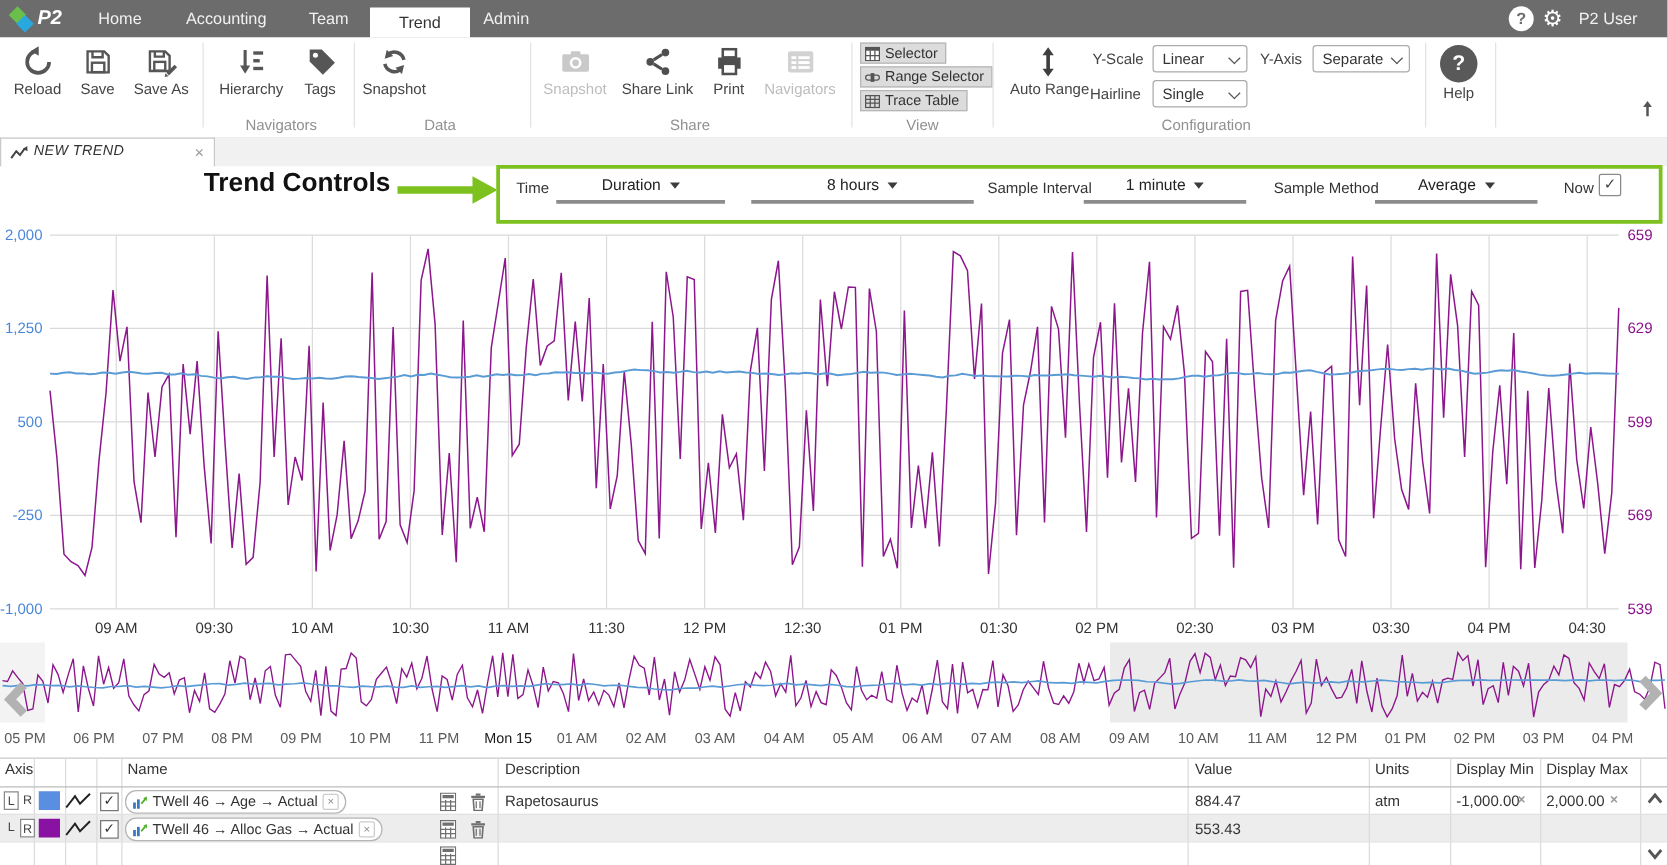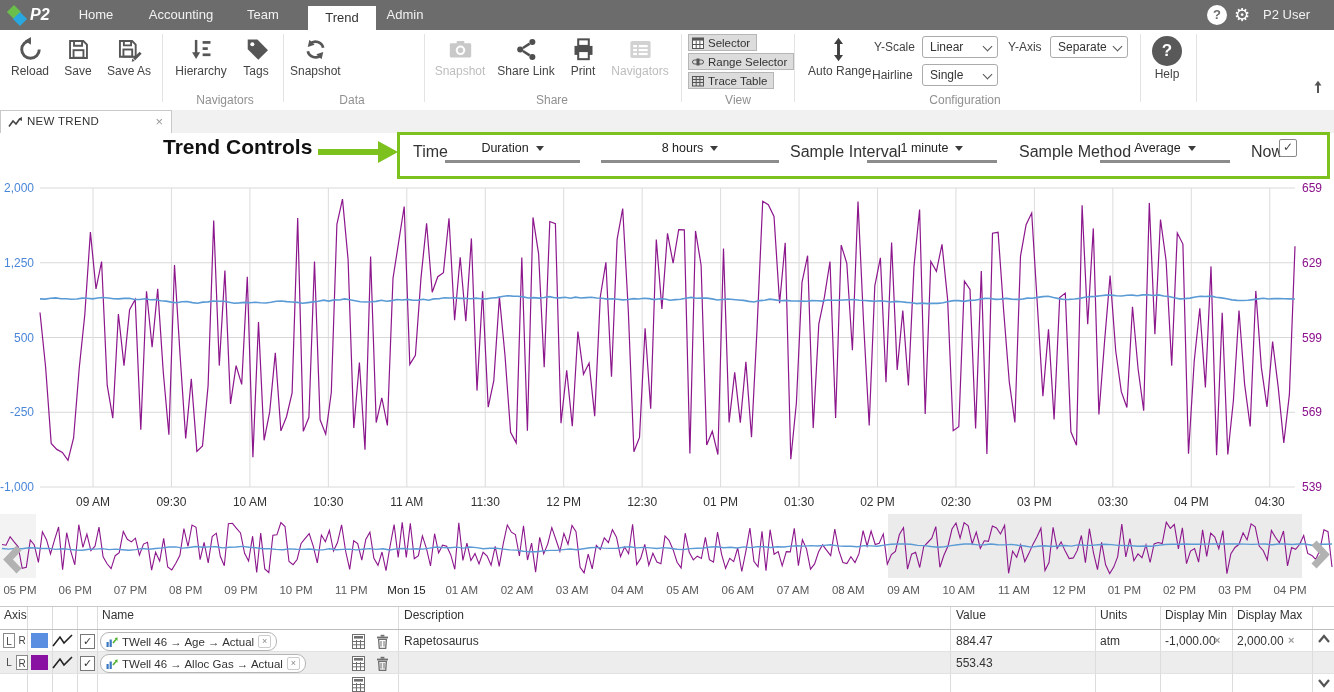--- a/index.html
+++ b/index.html
@@ -30,30 +30,30 @@
   .tgl{position:absolute;left:688px;height:17px;background:#dcdcdc;border:1px solid #b6b6b6;font-size:11.5px;color:#333;
        display:flex;align-items:center;gap:4px;padding:0 6px 0 3px;cursor:pointer;white-space:nowrap;box-sizing:border-box;}
   .cfglbl{position:absolute;font-size:12px;color:#444;line-height:22px;white-space:nowrap;}
   .sel{position:absolute;height:22px;border:1px solid #ababab;border-radius:3px;background:#fff;font-size:12px;line-height:20px;
        padding:0 18px 0 7px;cursor:pointer;box-sizing:border-box;white-space:nowrap;}
   .sel .chev{position:absolute;right:6px;top:6px;width:6px;height:6px;border-right:1.6px solid #555;border-bottom:1.6px solid #555;transform:rotate(45deg);}
   .helpc{width:30px;height:30px;border-radius:50%;background:#595959;color:#fff;font-weight:bold;font-size:17px;line-height:30px;text-align:center;margin:2px auto 0;}
 
   
   .tabbar{position:absolute;left:0;top:110px;width:1334px;height:23px;background:#f1f1f1;}
-  .tab{position:absolute;left:0;top:0;width:170px;height:22px;background:#fff;border:1px solid #c9c9c9;border-bottom:none;cursor:pointer;}
+  .tab{position:absolute;left:0;top:0;width:170px;height:22px;background:#fff;border:1px solid #c9c9c9;border-bottom:none;cursor:pointer;font-style:italic;}
   .tabtxt{position:absolute;left:26px;top:4px;font-size:11.5px;color:#333;letter-spacing:.3px;}
   .tabx{position:absolute;right:8px;top:3px;color:#9a9a9a;font-size:13px;cursor:pointer;}
 
   
   .callout{position:absolute;left:163px;top:135px;font-size:21px;font-weight:bold;color:#111;}
   .arrow-shaft{position:absolute;left:318px;top:149px;width:62px;height:6px;background:#7cc11e;}
   .arrow-head{position:absolute;left:378px;top:141px;width:0;height:0;border-top:11px solid transparent;border-bottom:11px solid transparent;border-left:20px solid #7cc11e;}
   .greenbox{position:absolute;left:397px;top:132px;width:927px;height:41px;border:3px solid #7cc11e;background:#fff;}
-  .ctl-label{position:absolute;font-size:16px;color:#333;white-space:nowrap;}
+  .ctl-label{position:absolute;font-size:12px;color:#333;white-space:nowrap;}
   .dd{position:absolute;top:141px;font-size:12.5px;color:#222;text-align:center;cursor:pointer;white-space:nowrap;}
   .caret{display:inline-block;width:0;height:0;border-left:4.5px solid transparent;border-right:4.5px solid transparent;border-top:5px solid #3c3c3c;margin-left:7px;vertical-align:middle;}
   .uline{position:absolute;top:160px;height:3px;background:#8c8c8c;}
   .nowbox{position:absolute;left:1279px;top:139px;width:16px;height:16px;border:1px solid #8a8a8a;border-radius:2px;background:#fff;
           font-size:12px;line-height:15px;text-align:center;color:#444;cursor:pointer;}
 
   
   .ovchev{position:absolute;cursor:pointer;}
 
   
@@ -81,21 +81,21 @@
 
   <div class="topbar">
     <div class="abs" style="left:6px;top:2px;width:50px;height:26px">
       <div class="logo-d" style="left:3px;top:5px;background:#6abf4b;transform:rotate(45deg)"></div>
       <div class="logo-d" style="left:9px;top:12px;background:#29a8df;transform:rotate(45deg)"></div>
       <div class="logotxt">P2</div>
     </div>
     <div class="navitem" style="left:66px;width:60px">Home</div>
     <div class="navitem" style="left:140px;width:82px">Accounting</div>
     <div class="navitem" style="left:238px;width:50px">Team</div>
-    <div class="navactive" style="left:308px;width:68px">Trend</div>
+    <div class="navactive" style="left:296px;width:80px">Trend</div>
     <div class="navitem" style="left:376px;width:58px">Admin</div>
     <div class="tb-ico" style="left:1207px">?</div>
     <div class="tb-gear" style="left:1234px">⚙</div>
     <div class="tb-user" style="left:1263px">P2 User</div>
   </div>
 
   <div class="ribbon">
 
     <div class="rbtn" style="left:8px;width:44px">
       <svg viewBox="0 0 24 24">

